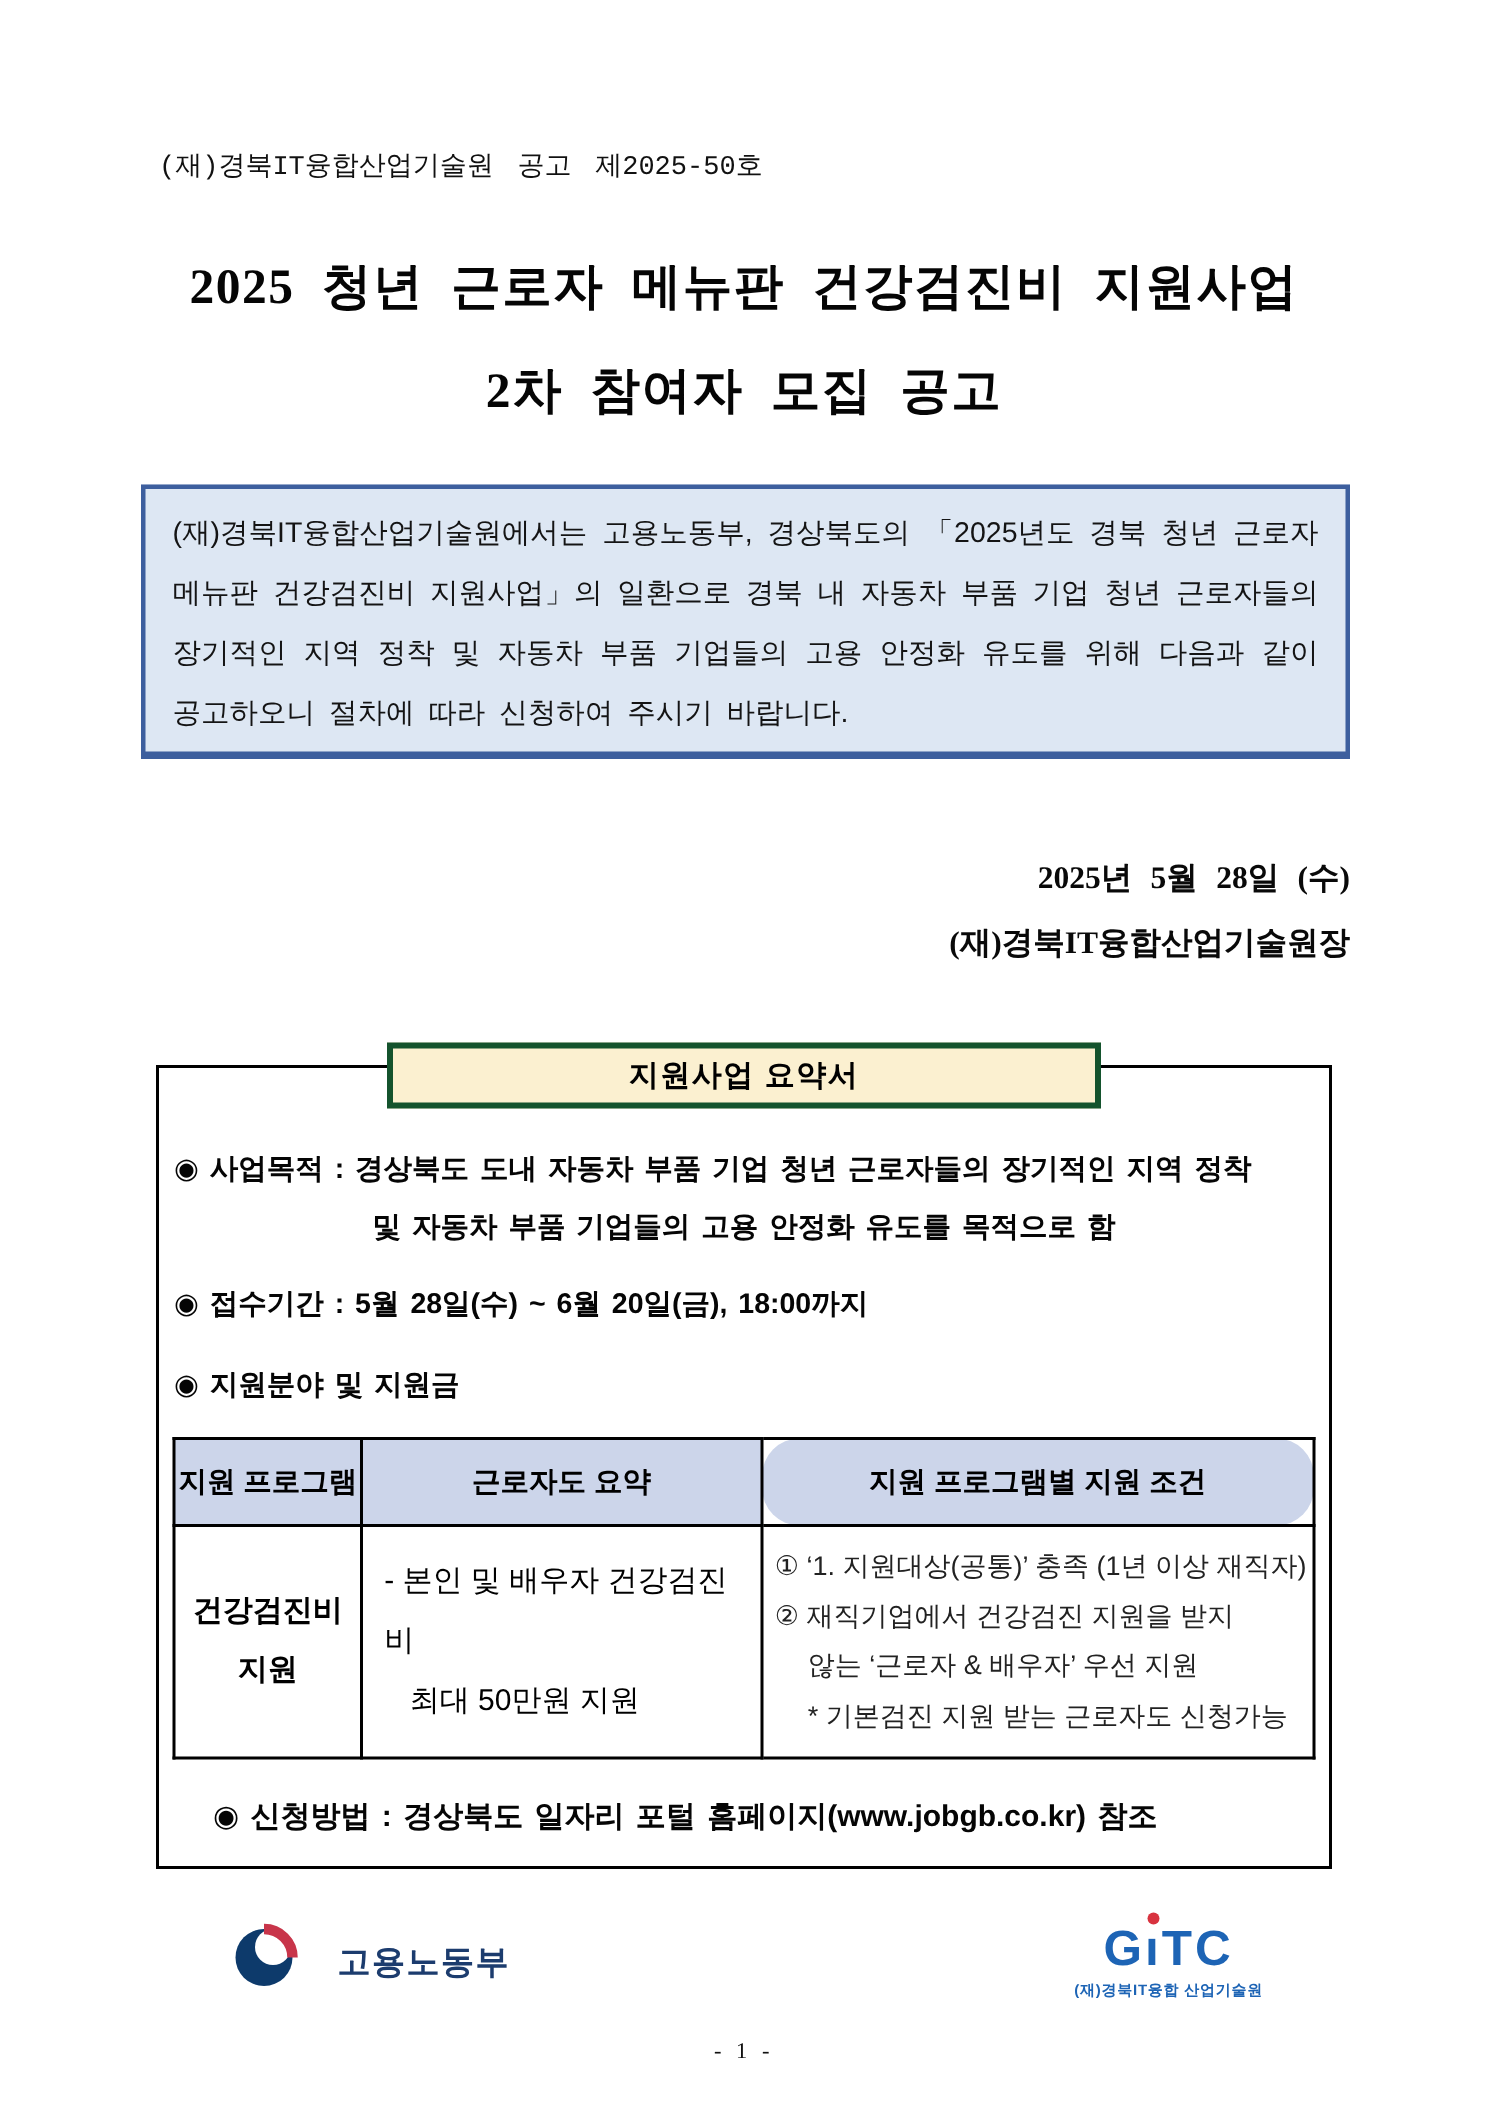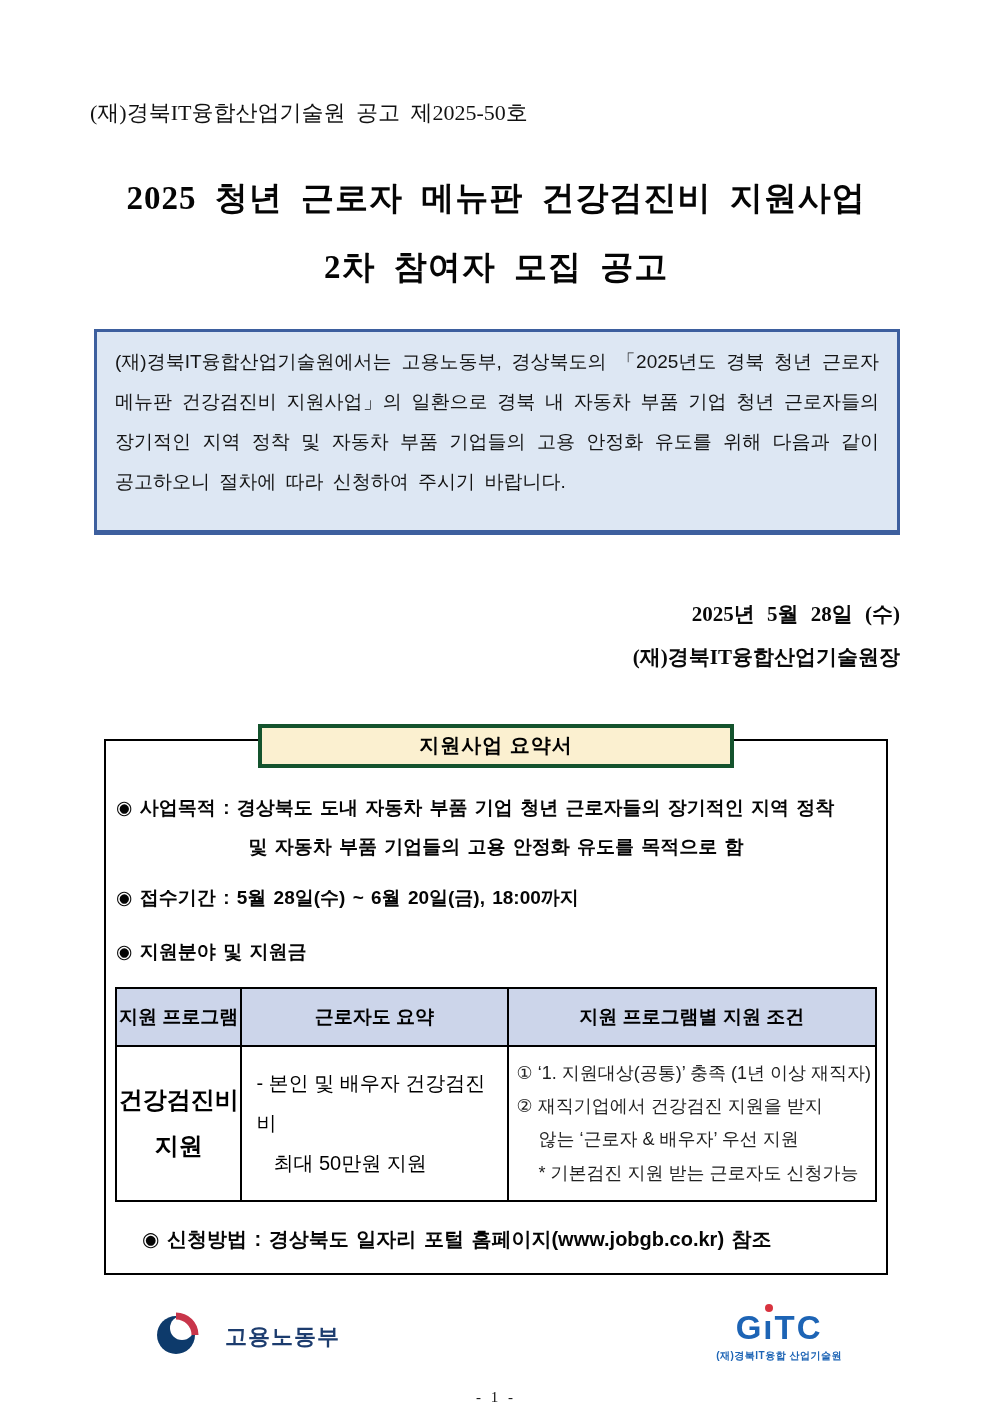--- a/index.html
+++ b/index.html
@@ -5,36 +5,36 @@
   * { margin:0; padding:0; box-sizing:border-box; }
   html,body { background:#ffffff; }
   .page {
     position:relative; width:992px; height:1403px; margin:0 auto;
     background:#ffffff; overflow:hidden; color:#000;
     font-family:"Liberation Sans","DejaVu Sans",sans-serif;
     padding:0 90px;
   }
 
   .notice-number {
-    padding-top:98px; font-family:Liberation Serif, serif;
-    font-size:22px; word-spacing:5px; margin-left:0; color:#111;
+    padding-top:98px; font-family:Liberation Mono, monospace;
+    font-size:18px; word-spacing:5px; margin-left:16px; color:#111;
   }
 
   .doc-title {
     margin-top:36px; text-align:center;
     font-family:"Liberation Serif","DejaVu Serif",serif;
     font-weight:bold; font-size:33px; line-height:2.1;
     word-spacing:9px; letter-spacing:1px; color:#050505;
   }
 
   .intro-box {
     margin:26px 2px 0 4px;
     background:#dde7f3;
     border:3px solid #3d5f9e; border-bottom-width:5px;
-    padding:10px 18px 27px 18px;
+    padding:10px 18px 4px 18px;
   }
   .intro-box p {
     font-size:19px; line-height:2.12; text-align:justify;
     word-spacing:4px; color:#141414;
   }
 
   .date-block {
     margin-top:58px; text-align:right; padding-right:2px;
     font-family:"Liberation Serif","DejaVu Serif",serif;
     font-weight:bold; font-size:21px; line-height:2.05;
@@ -61,24 +61,24 @@
   table.support {
     width:762px; margin:22px auto 0; border-collapse:collapse;
   }
   table.support th, table.support td { border:2px solid #000; }
   table.support th {
     background:#ccd5ea; font-size:19px; font-weight:bold;
     height:58px; text-align:center; vertical-align:middle;
   }
   .col-program { width:137px; }
   .col-content { width:290px; }
-  .col-cond    { width:302px; }
+  .col-cond    { width:302px;border-radius:25px; }
   td.cell-program {
     text-align:center; vertical-align:middle;
-    font-weight:bold; font-size:24px; line-height:1.95; height:106px;
+    font-weight:bold; font-size:20px; line-height:1.95; height:106px;
   }
   td.cell-content {
     vertical-align:middle; font-weight:normal; font-size:20px;
     line-height:2.0; padding:10px 6px 10px 14px;
   }
   td.cell-content .indent2 { padding-left:17px; }
   td.cell-cond {
     vertical-align:middle; font-size:18px; line-height:1.85;
     padding:10px 4px 10px 8px; font-weight:normal; color:#222;
   }

